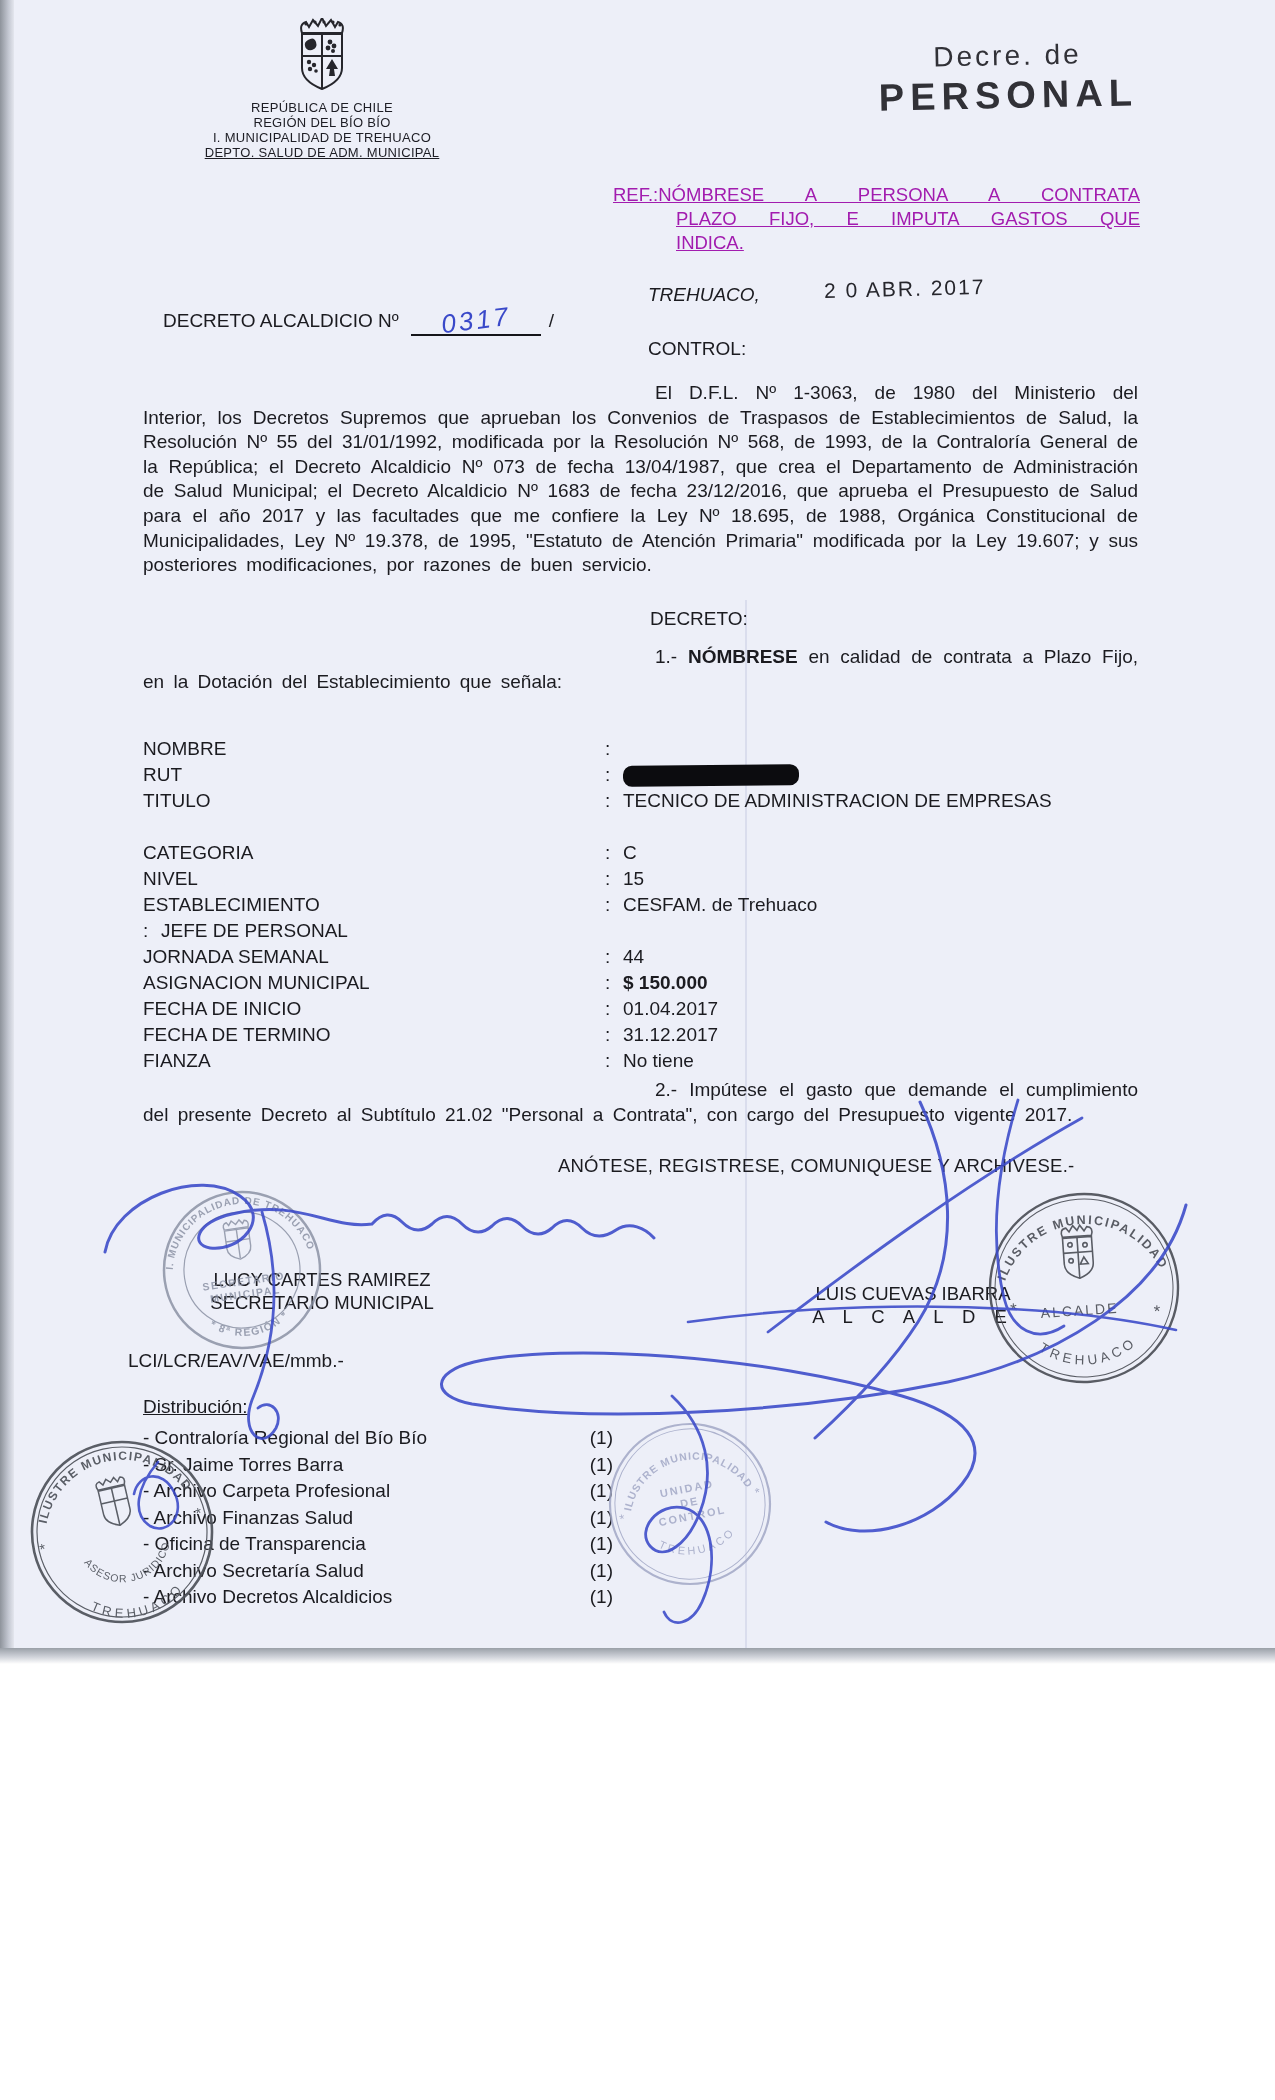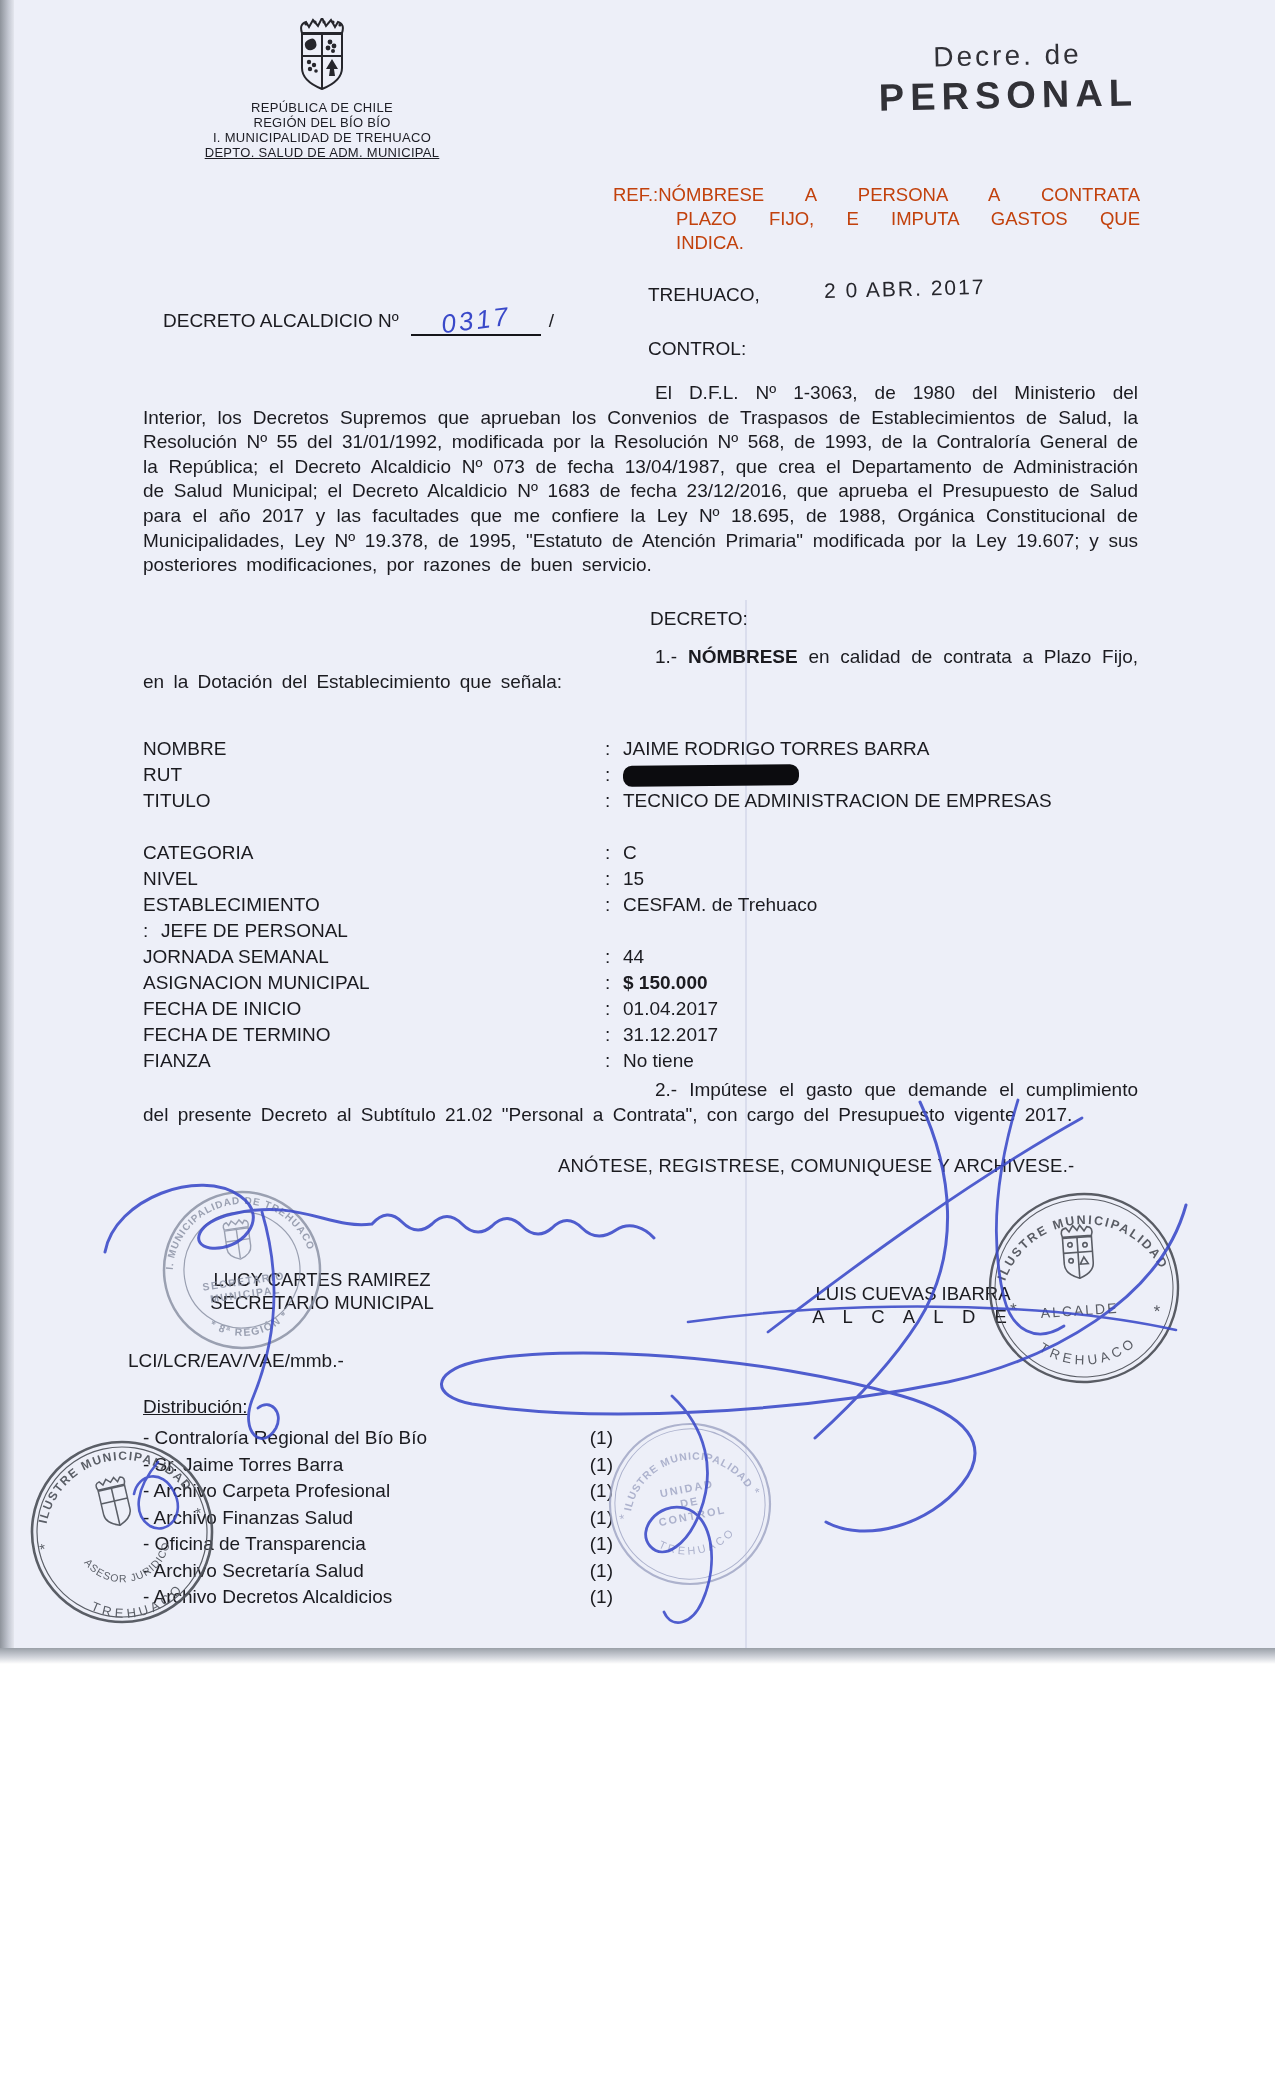--- a/index.html
+++ b/index.html
@@ -16,26 +16,26 @@
   #letterhead{left:150px;top:18px;width:344px;text-align:center;color:#1d1d24;}
   #letterhead .lh-line{font-size:13px;line-height:15px;letter-spacing:.3px;}
   #letterhead .lh-underline{text-decoration:underline;}
   #crest{display:block;margin:0 auto 4px auto;}
   
   #personnel-stamp{left:858px;top:40px;width:300px;text-align:center;color:#232329;
     transform:rotate(-1.2deg);opacity:.93;}
   #personnel-stamp .ps1{font-size:28px;letter-spacing:3px;}
   #personnel-stamp .ps2{font-size:38px;font-weight:700;letter-spacing:6px;margin-top:2px;}
   
-  #ref-block{left:613px;top:183px;width:527px;font-size:18.5px;line-height:24px;color:#c2410c;}
+  #ref-block{left:613px;top:183px;width:527px;font-size:18.5px;line-height:24px;color:#a21caf;text-decoration:underline;}
   #ref-block .ref-l{text-align:justify;text-align-last:justify;}
   #ref-block .ref-i{padding-left:63px;}
   #ref-block .ref-last{text-align:left;text-align-last:left;}
   
-  #city{left:648px;top:284px;font-size:19px;}
+  #city{left:648px;top:284px;font-size:19px;font-style:italic;}
   #date-stamp{left:824px;top:277px;font-size:21px;letter-spacing:2px;color:#26262c;
     transform:rotate(-1.5deg);font-weight:500;}
   #decree-line{left:163px;top:303px;font-size:19px;white-space:nowrap;}
   #decree-blank{display:inline-block;width:130px;border-bottom:2.5px solid #15151a;
     text-align:center;margin-left:12px;vertical-align:baseline;}
   #decree-value{display:inline-block;font-size:26px;color:#3a49c9;font-style:italic;
     letter-spacing:3px;transform:rotate(-7deg) translateY(2px);}
   #decree-slash{margin-left:8px;}
   #vistos-heading{left:648px;top:338px;font-size:19px;}
   
@@ -144,21 +144,20 @@
   <div id="decreto-heading" class="abs">DECRETO:</div>
 
   <div id="article1" class="abs para">
     <span>1.- </span><span class="kw">NÓMBRESE</span><span> en calidad de contrata a Plazo Fijo, en la Dotación del Establecimiento que señala:</span>
   </div>
 
   <div id="fields-table" class="abs">
     <div class="trow">
       <span class="tlabel">NOMBRE</span>
       <span class="tcolon">:</span>
-      <span class="tvalue">JAIME RODRIGO TORRES BARRA</span>
     </div>
     <div class="trow">
       <span class="tlabel">RUT</span>
       <span class="tcolon">:</span>
       <span class="tvalue">
         <span id="rut-redaction" style="display:inline-block"></span>
       </span>
     </div>
     <div class="trow">
       <span class="tlabel">TITULO</span>

